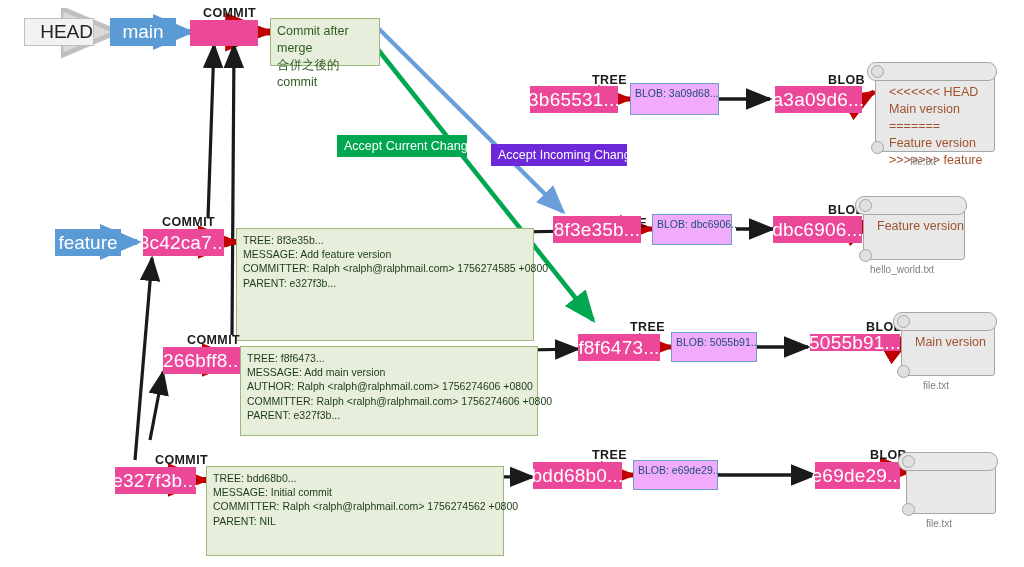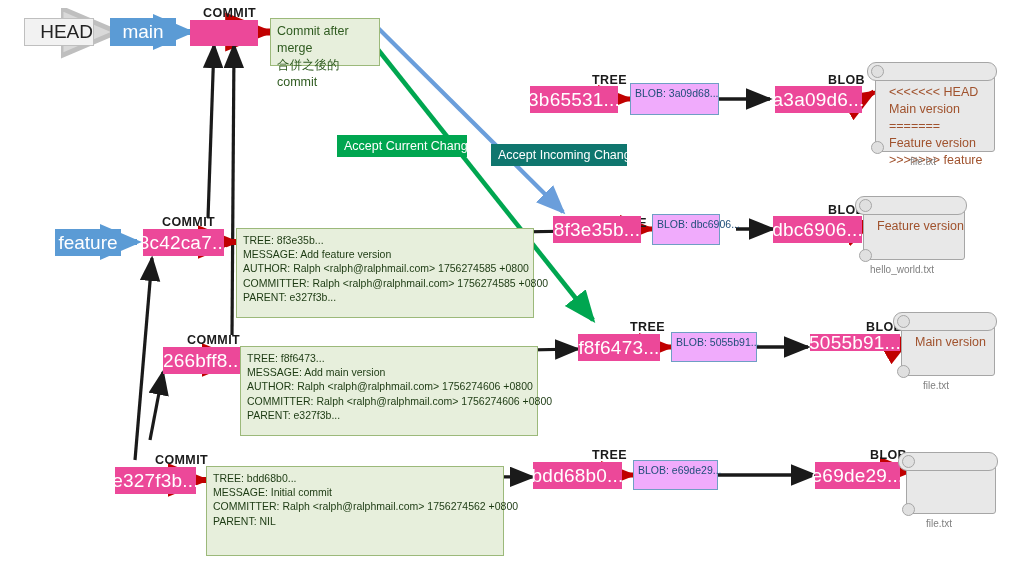--- a/index.html
+++ b/index.html
@@ -36,21 +36,21 @@
 
   
   .entry{background:#f0abfc;border:1px solid #6f9ec4;color:#1f4e79;
          font-size:10.5px;display:flex;align-items:flex-start;
          padding:3px 4px;box-sizing:border-box;white-space:nowrap;}
 
   
   .ribbon{color:#fff;font-size:12.5px;display:flex;align-items:center;
           padding:0 7px;box-sizing:border-box;white-space:nowrap;}
   .ribbon.green{background:#00a650;}
-  .ribbon.blue{background:#0f766e;}
+  .ribbon.blue{background:#6d28d9;}
 
   
   .doc{position:absolute;}
   .doc .sheet{position:absolute;left:8px;top:8px;right:0;bottom:14px;
               background:#e8e8e8;border:1px solid #a6a6a6;border-radius:3px;}
   .doc .curlTop{position:absolute;left:0;top:0;width:100%;height:17px;
                 background:#e8e8e8;border:1px solid #a6a6a6;border-radius:9px;}
   .doc .knobTop{position:absolute;left:4px;top:3px;width:11px;height:11px;
                 border:1px solid #a6a6a6;border-radius:50%;background:#e0e0e0;}
   .doc .knobBot{position:absolute;left:4px;bottom:12px;width:11px;height:11px;
@@ -153,24 +153,23 @@
 
   <div class="node merge" style="left:270px;top:18px;width:110px;height:48px;">
     <div>Commit after merge</div>
     <div>合併之後的 commit</div>
   </div>
 
   <div class="cap" style="left:162px;top:215px;">COMMIT</div>
   <div class="node chip" style="left:143px;top:229px;width:81px;height:27px;">
     <span>3c42ca7...</span>
   </div>
-  <div class="node detail" style="left:236px;top:228px;width:298px;height:90px;">
+  <div class="node detail" style="left:236px;top:228px;width:298px;height:113px;">
     <div>TREE: 8f3e35b...</div>
     <div>MESSAGE: Add feature version</div>
-    <div>AUTHOR: Ralph &lt;ralph@ralphmail.com&gt; 1756274585 +0800</div>
     <div>COMMITTER: Ralph &lt;ralph@ralphmail.com&gt; 1756274585 +0800</div>
     <div>PARENT: e327f3b...</div>
   </div>
 
   <div class="cap" style="left:187px;top:333px;">COMMIT</div>
   <div class="node chip" style="left:163px;top:347px;width:81px;height:27px;">
     <span>266bff8...</span>
   </div>
   <div class="node detail" style="left:240px;top:346px;width:298px;height:90px;">
     <div>TREE: f8f6473...</div>
@@ -221,21 +220,21 @@
       <div>Feature version</div>
       <div>&gt;&gt;&gt;&gt;&gt;&gt;&gt; feature</div>
     </div>
     <div class="fname">file.txt</div>
   </div>
 
   <div class="cap" style="left:612px;top:216px;">TREE</div>
   <div class="node chip" style="left:553px;top:216px;width:88px;height:27px;">
     <span>8f3e35b...</span>
   </div>
-  <div class="node entry" style="left:652px;top:214px;width:68px;height:31px;">
+  <div class="node entry" style="left:652px;top:214px;width:80px;height:31px;">
     <span>BLOB: dbc6906...</span>
   </div>
   <div class="cap" style="left:828px;top:203px;">BLOB</div>
   <div class="node chip" style="left:773px;top:216px;width:89px;height:27px;">
     <span>dbc6906...</span>
   </div>
   <div class="doc" style="left:855px;top:196px;width:110px;height:78px;">
     <div class="sheet"></div>
     <div class="curlTop"></div>
     <div class="knobTop"></div>

